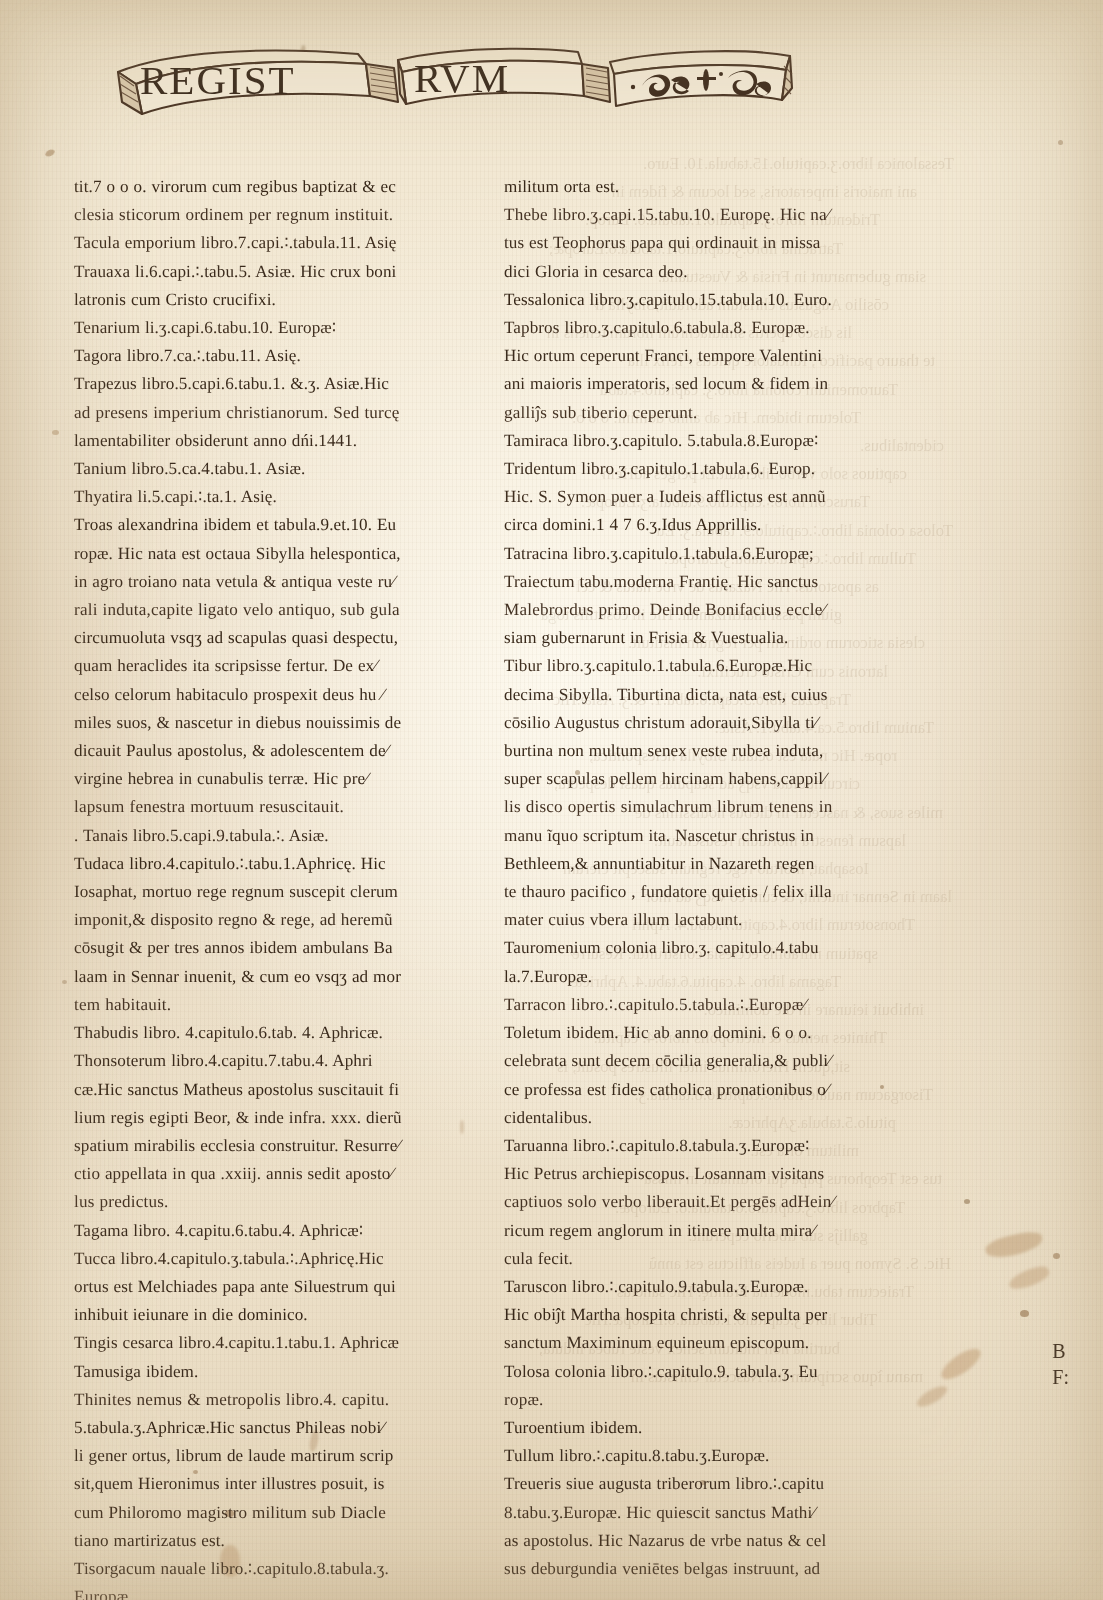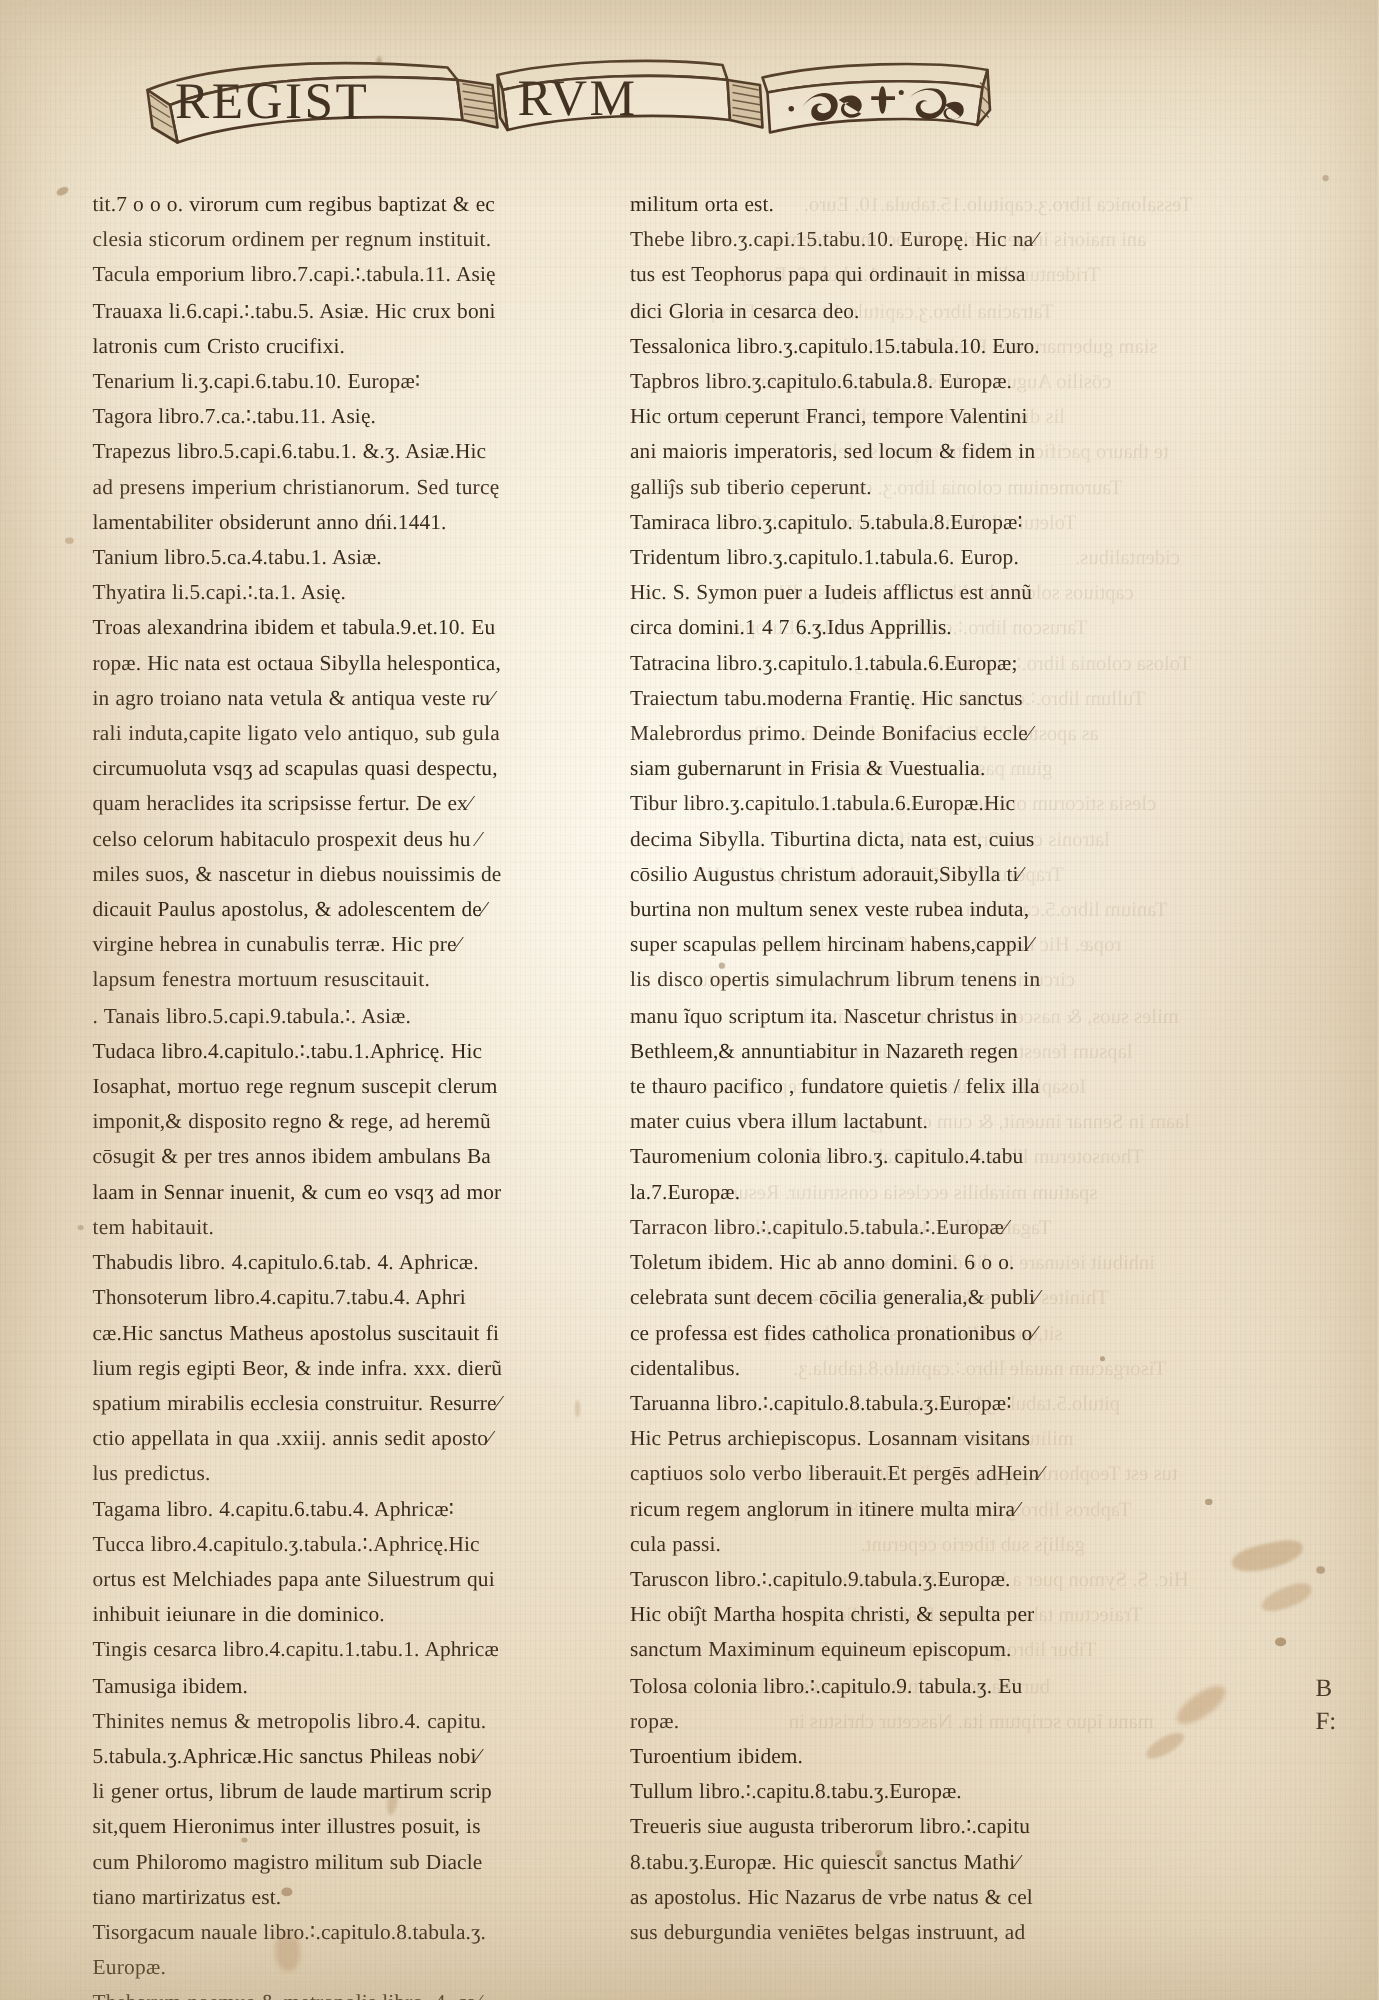--- a/index.html
+++ b/index.html
@@ -61,20 +61,21 @@
     display:flex;
     gap:26px;
   }
   .col{
     width:404px;
     color:#3b2b1d;
     font-size:17.1px;
     line-height:28.2px;
     letter-spacing:.1px;
     word-spacing:.5px;
+    margin-top:23px;
   }
   .col.right{width:418px;}
   .ln{
     white-space:nowrap;
     text-rendering:geometricPrecision;
   }
   
   .ln:nth-child(3n)   {color:#3f2e1f;}
   .ln:nth-child(4n+1) {color:#372718;}
   .ln:nth-child(7n+2) {color:#453324;letter-spacing:.2px;}
@@ -322,21 +323,21 @@
         <div class="ln">la.7.Europæ.</div>
         <div class="ln">Tarracon libro.∶.capitulo.5.tabula.∶.Europæ⁄</div>
         <div class="ln">Toletum ibidem. Hic ab anno domini. 6 o o.</div>
         <div class="ln">celebrata sunt decem cōcilia generalia,&amp; publi⁄</div>
         <div class="ln">ce professa est fides catholica pronationibus o⁄</div>
         <div class="ln">cidentalibus.</div>
         <div class="ln">Taruanna libro.∶.capitulo.8.tabula.ʒ.Europæ∶</div>
         <div class="ln">Hic Petrus archiepiscopus. Losannam visitans</div>
         <div class="ln">captiuos solo verbo liberauit.Et pergēs adHein⁄</div>
         <div class="ln">ricum regem anglorum in itinere multa mira⁄</div>
-        <div class="ln">cula passi.</div>
+        <div class="ln">cula fecit.</div>
         <div class="ln">Taruscon libro.∶.capitulo.9.tabula.ʒ.Europæ.</div>
         <div class="ln">Hic obiĵt Martha hospita christi, &amp; sepulta per</div>
         <div class="ln">sanctum Maximinum equineum episcopum.</div>
         <div class="ln">Tolosa colonia libro.∶.capitulo.9. tabula.ʒ. Eu</div>
         <div class="ln">ropæ.</div>
         <div class="ln">Turoentium ibidem.</div>
         <div class="ln">Tullum libro.∶.capitu.8.tabu.ʒ.Europæ.</div>
         <div class="ln">Treueris siue augusta triberorum libro.∶.capitu</div>
         <div class="ln">8.tabu.ʒ.Europæ. Hic quiescit sanctus Mathi⁄</div>
         <div class="ln">as apostolus. Hic Nazarus de vrbe natus &amp; cel</div>

